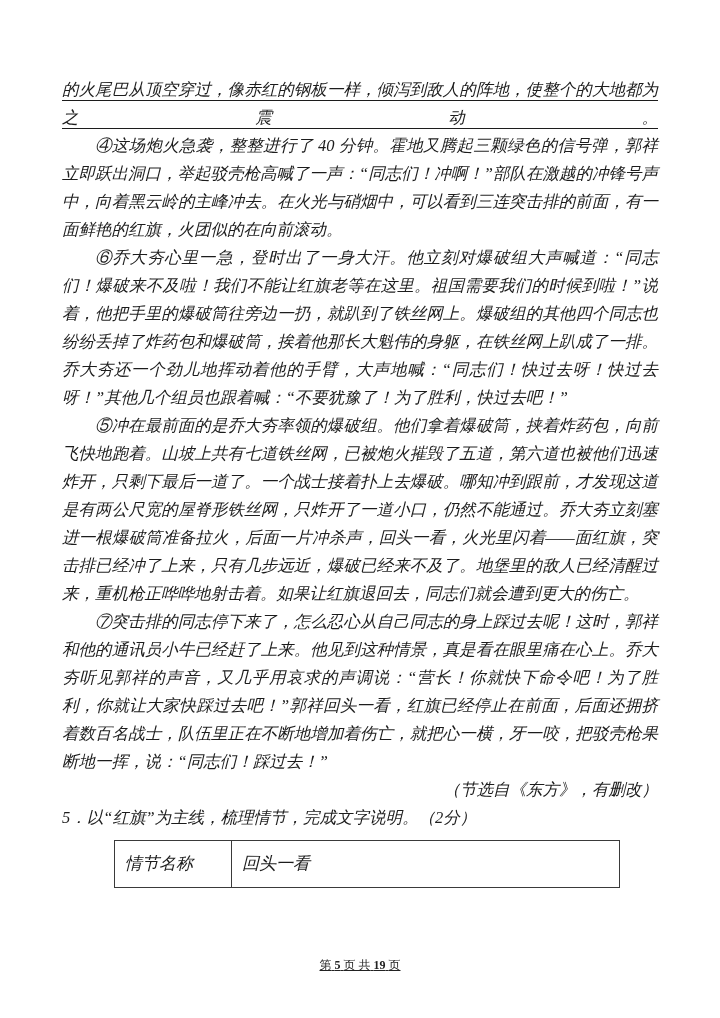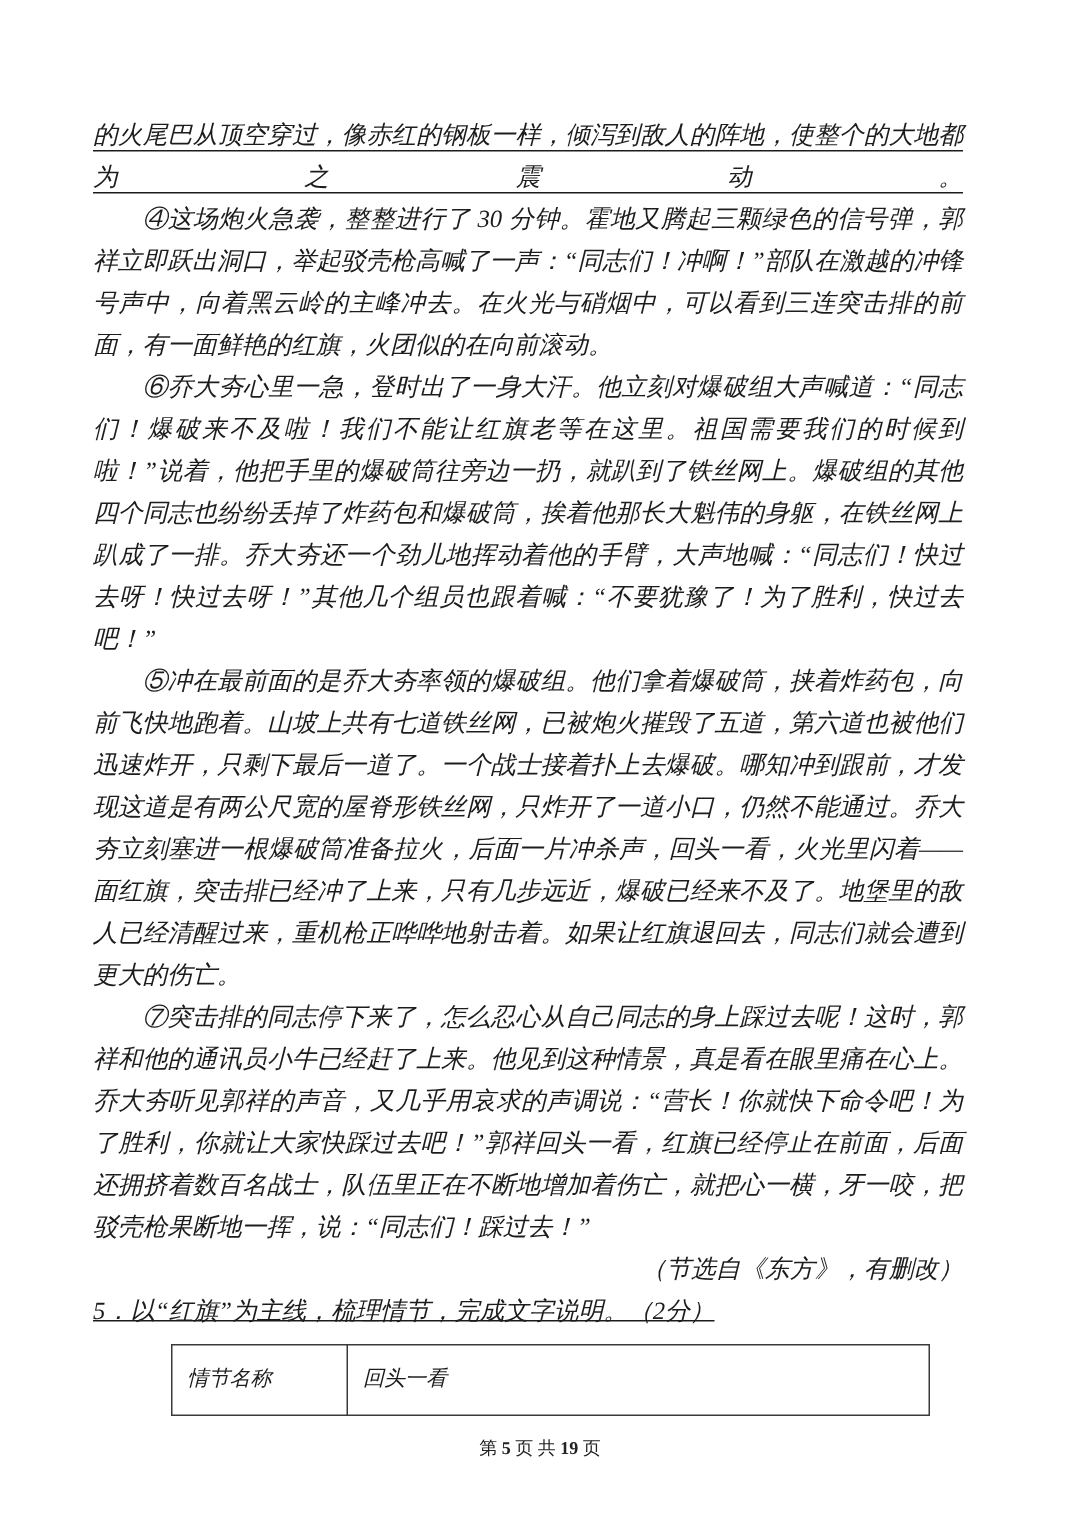--- a/index.html
+++ b/index.html
@@ -8,70 +8,71 @@
     width:720px;height:1018px;
     margin:0 auto;
     background:#ffffff;
     font-family:"Liberation Serif","DejaVu Serif",serif;
     color:#1c1c1c;
     overflow:hidden;
     box-sizing:border-box;
   }
   .content{
     position:absolute;
-    left:62px;right:78px;top:76px;
+    left:62px;right:62px;top:76px;
     font-size:16.5px;
     line-height:28px;
     font-style:italic; 
     text-align:justify;
   }
   .content p{margin:0;padding:0;}
   .line.underlined{
     text-decoration:underline;
     text-underline-offset:5px;
     text-decoration-thickness:1px;
     text-align:justify;
     text-align-last:justify;
   }
   .para{text-indent:2em;}
   .citation{text-align:right;font-style:italic;}
-  .question{margin-top:4px;text-decoration:underline;}
+  .question{margin-top:4px;}
   table.plot{
     border-collapse:collapse;
     margin:8px 0 0 52px;
     width:506px;
     font-style:italic;
   }
   table.plot td{
     border:1px solid #3a3a3a;
     padding:9px 10px;
-    font-size:14px;
+    font-size:17px;
     vertical-align:middle;
   }
   td.col1{width:96px;}
   .footer{
     position:absolute;
     left:0;right:0;
     bottom:44px;
     text-align:center;
     font-size:12px;
     color:#222;
     font-style:normal;
+    text-decoration:underline;
   }
   .footer .num{font-weight:bold;}
 </style>
 </head>
 <body>
 
 <div class="page">
   <div class="content">
 
     <p class="line underlined">的火尾巴从顶空穿过，像赤红的钢板一样，倾泻到敌人的阵地，使整个的大地都为之震动。</p>
 
-    <p class="para">④这场炮火急袭，整整进行了 30 分钟。霍地又腾起三颗绿色的信号弹，郭祥立即跃出洞口，举起驳壳枪高喊了一声：“同志们！冲啊！”部队在激越的冲锋号声中，向着黑云岭的主峰冲去。在火光与硝烟中，可以看到三连突击排的前面，有一面鲜艳的红旗，火团似的在向前滚动。</p>
+    <p class="para">④这场炮火急袭，整整进行了 40 分钟。霍地又腾起三颗绿色的信号弹，郭祥立即跃出洞口，举起驳壳枪高喊了一声：“同志们！冲啊！”部队在激越的冲锋号声中，向着黑云岭的主峰冲去。在火光与硝烟中，可以看到三连突击排的前面，有一面鲜艳的红旗，火团似的在向前滚动。</p>
     <p class="para">⑥乔大夯心里一急，登时出了一身大汗。他立刻对爆破组大声喊道：“同志们！爆破来不及啦！我们不能让红旗老等在这里。祖国需要我们的时候到啦！”说着，他把手里的爆破筒往旁边一扔，就趴到了铁丝网上。爆破组的其他四个同志也纷纷丢掉了炸药包和爆破筒，挨着他那长大魁伟的身躯，在铁丝网上趴成了一排。乔大夯还一个劲儿地挥动着他的手臂，大声地喊：“同志们！快过去呀！快过去呀！”其他几个组员也跟着喊：“不要犹豫了！为了胜利，快过去吧！”</p>
     <p class="para">⑤冲在最前面的是乔大夯率领的爆破组。他们拿着爆破筒，挟着炸药包，向前飞快地跑着。山坡上共有七道铁丝网，已被炮火摧毁了五道，第六道也被他们迅速炸开，只剩下最后一道了。一个战士接着扑上去爆破。哪知冲到跟前，才发现这道是有两公尺宽的屋脊形铁丝网，只炸开了一道小口，仍然不能通过。乔大夯立刻塞进一根爆破筒准备拉火，后面一片冲杀声，回头一看，火光里闪着——面红旗，突击排已经冲了上来，只有几步远近，爆破已经来不及了。地堡里的敌人已经清醒过来，重机枪正哗哗地射击着。如果让红旗退回去，同志们就会遭到更大的伤亡。</p>
     <p class="para">⑦突击排的同志停下来了，怎么忍心从自己同志的身上踩过去呢！这时，郭祥和他的通讯员小牛已经赶了上来。他见到这种情景，真是看在眼里痛在心上。乔大夯听见郭祥的声音，又几乎用哀求的声调说：“营长！你就快下命令吧！为了胜利，你就让大家快踩过去吧！”郭祥回头一看，红旗已经停止在前面，后面还拥挤着数百名战士，队伍里正在不断地增加着伤亡，就把心一横，牙一咬，把驳壳枪果断地一挥，说：“同志们！踩过去！”</p>
 
     <p class="citation">（节选自《东方》，有删改）</p>
 
     <p class="question">5．以“红旗”为主线，梳理情节，完成文字说明。（2分）</p>
 
     <table class="plot">
       <tbody>

